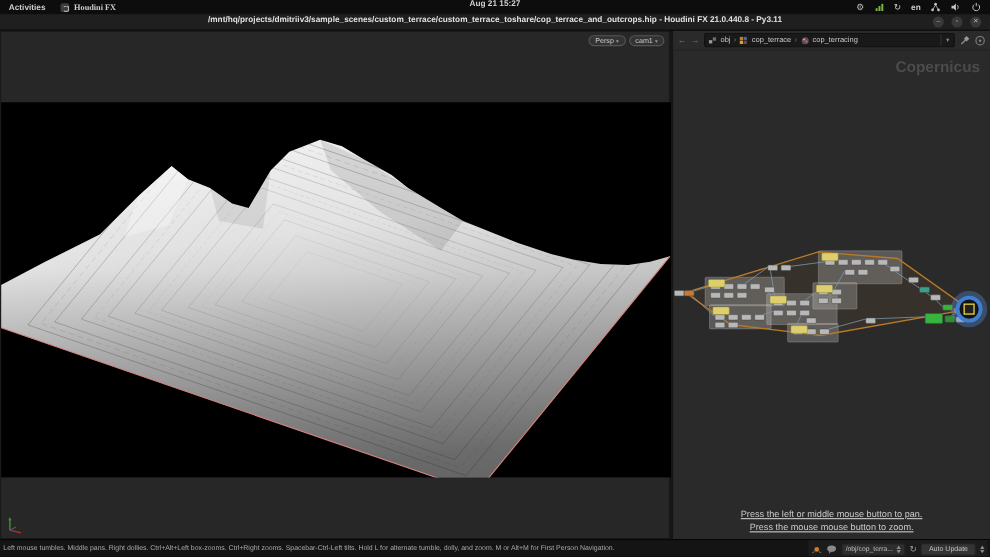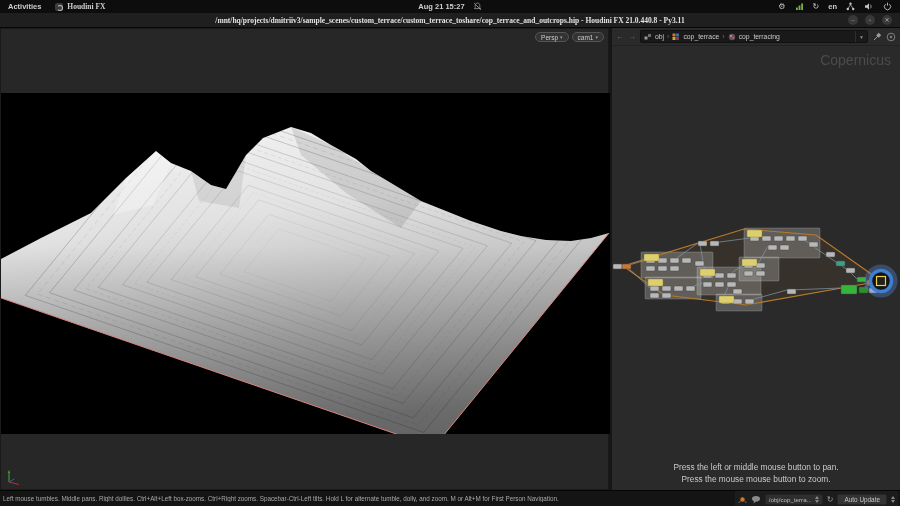--- a/index.html
+++ b/index.html
@@ -9,28 +9,28 @@
 
   
   .gnome-bar { position:relative; height:13px; background:#0d0d0d; color:#cfcfcf;
     display:flex; align-items:center; font-size:7.5px; font-weight:bold; }
   .gb-left { display:flex; align-items:center; gap:14px; padding-left:8px; }
   .gb-app { display:flex; align-items:center; gap:4px;font-family:Liberation Serif, serif; }
   .gb-appicon { width:8px; height:8px; border-radius:2px; background:#3c3c3c; position:relative; }
   .gb-appicon:after { content:""; position:absolute; left:2px; top:2px; width:4px; height:4px;
     border-radius:50%; border:1px solid #bbb; border-left-color:transparent; }
   .gb-center { position:absolute; left:0; right:0; top:0; height:13px; display:flex;
-    align-items:center; justify-content:center; gap:8px; pointer-events:none; }
+    align-items:center; justify-content:center; gap:8px; pointer-events:none;flex-direction:column; }
   .gb-right { margin-left:auto; display:flex; align-items:center; gap:9px; padding-right:8px; }
   .gb-right svg, .gb-center svg { display:block; }
   .gb-glyph { font-size:8px; font-weight:normal; color:#c5c5c5; }
 
   
   .title-bar { position:relative; height:15px; background:#1f1f1f; border-bottom:1px solid #060606;
-    display:flex; align-items:center; justify-content:center;font-family:Liberation Serif, serif; }
+    display:flex; align-items:flex-start; justify-content:center; }
   .title-text { font-size:7.5px; font-weight:bold; color:#e2e2e2; white-space:nowrap; }
   .win-btns { position:absolute; right:8px; top:2px; display:flex; gap:7px; }
   .win-btn { width:10px; height:10px; border-radius:50%; background:#383838; color:#b5b5b5;
     font-size:6px; line-height:10px; text-align:center; }
 
   
   .main { display:flex; height:462px; }
   .viewport { position:relative; width:609px; height:462px; background:#272727;
     border:1px solid #1a1a1a; }
   .vp-black { position:absolute; left:0; top:64px; width:609px; height:341px; background:#000; }
@@ -47,25 +47,25 @@
   .net-toolbar { position:absolute; left:0; top:0; width:288px; height:18px; background:#2a2a2a;
     display:flex; align-items:center; gap:4px; padding:0 4px; z-index:5;
     border-bottom:1px solid #222; }
   .nav-arrow { font-size:8px; line-height:1; }
   .crumb-field { flex:1; display:flex; align-items:center; gap:3px; background:#191919;
     border:1px solid #111; border-radius:2px; height:13px; padding:0 3px; color:#c9c9c9;
     font-size:6.8px; }
   .crumb-sep { color:#6e6e6e; font-size:7px; }
   .crumb-dd { margin-left:auto; color:#888; font-size:5px; border-left:1px solid #2e2e2e;
     padding-left:3px; align-self:stretch; display:flex; align-items:center; }
-  .watermark { position:absolute; top:24px; right:9px; font-size:14px; font-weight:normal;
+  .watermark { position:absolute; top:24px; right:9px; font-size:14px; font-weight:bold;
     color:#4b4b4b; z-index:2; }
   #graph-svg { position:absolute; left:0; top:0; z-index:1; }
   .net-hint { position:absolute; left:0; right:0; bottom:5px; text-align:center; color:#cbcbcb;
-    font-size:8.3px; line-height:1.45; z-index:2; }
+    font-size:8.3px; line-height:1.45; z-index:2;text-decoration:underline; }
 
   
   .status-bar { position:relative; height:16px; background:#141414; border-top:1px solid #060606;
     display:flex; align-items:center; }
   .sb-help { padding-left:3px; font-size:6.3px; color:#a9a9a9; white-space:nowrap;
     overflow:hidden; max-width:640px; }
   .sb-right { position:absolute; right:2px; top:0; height:16px; display:flex; align-items:center;
     gap:4px; background:#1c1c1c; padding:0 3px; }
   .sb-combo { display:flex; align-items:center; background:#2e2e2e; border:1px solid #222;
     border-radius:2px; height:11px; font-size:6.2px; color:#bdbdbd; padding:0 3px; gap:3px; }

